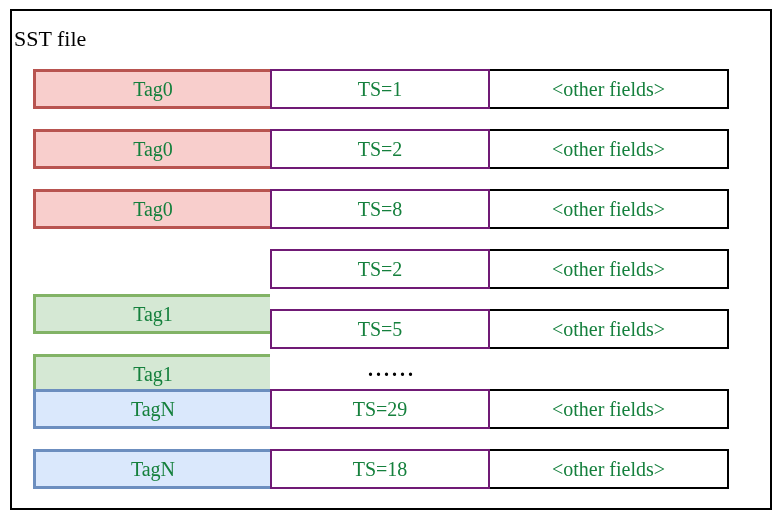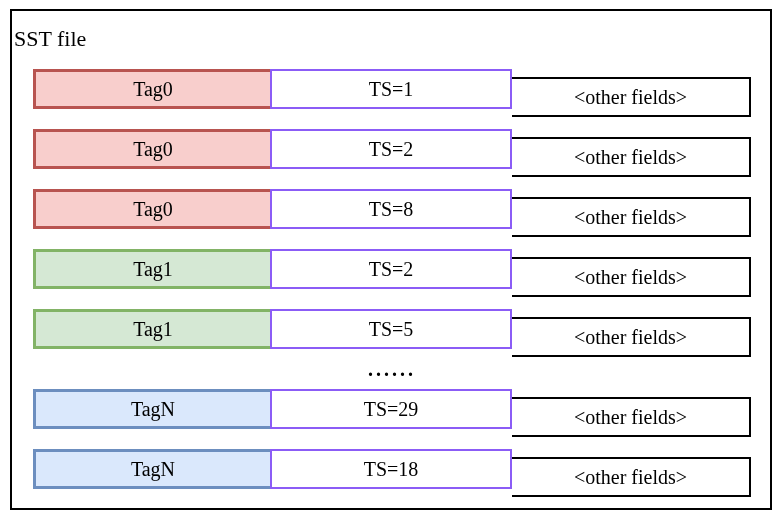--- a/index.html
+++ b/index.html
@@ -40,29 +40,29 @@
     height: 40px;
     display: flex;
     box-sizing: border-box;
   }
   .cell {
     box-sizing: border-box;
     display: flex;
     align-items: center;
     justify-content: center;
     font-size: 20px;
-    color: #000000;
+    color: #15803d;
     height: 40px;
     white-space: nowrap;
   }
   .tag-cell  { width: 237px; border: 3px solid; border-right: none; }
-  .ts-cell   { width: 242px; background: #ffffff; border: 2px solid #8b5cf6; }
-  .other-cell{ width: 239px; background: #ffffff; border: 2px solid #000000; border-left: none; margin-top: 8px; }
+  .ts-cell   { width: 220px; background: #ffffff; border: 2px solid #701a75; }
+  .other-cell{ width: 239px; background: #ffffff; border: 2px solid #000000; border-left: none; }
   .row-red   .tag-cell { background: #f8cecc; border-color: #b85450; }
-  .row-green .tag-cell { background: #d5e8d4; border-color: #82b366; }
+  .row-green .tag-cell { background: #d5e8d4; border-color: #82b366; margin-top: 45px; }
   .row-blue  .tag-cell { background: #dae8fc; border-color: #6c8ebf; }
   .r1 { top: 69px; }
   .r2 { top: 129px; }
   .r3 { top: 189px; }
   .r4 { top: 249px; }
   .r5 { top: 309px; }
   .r6 { top: 389px; }
   .r7 { top: 449px; }
   .ellipsis-band {
     position: absolute;

